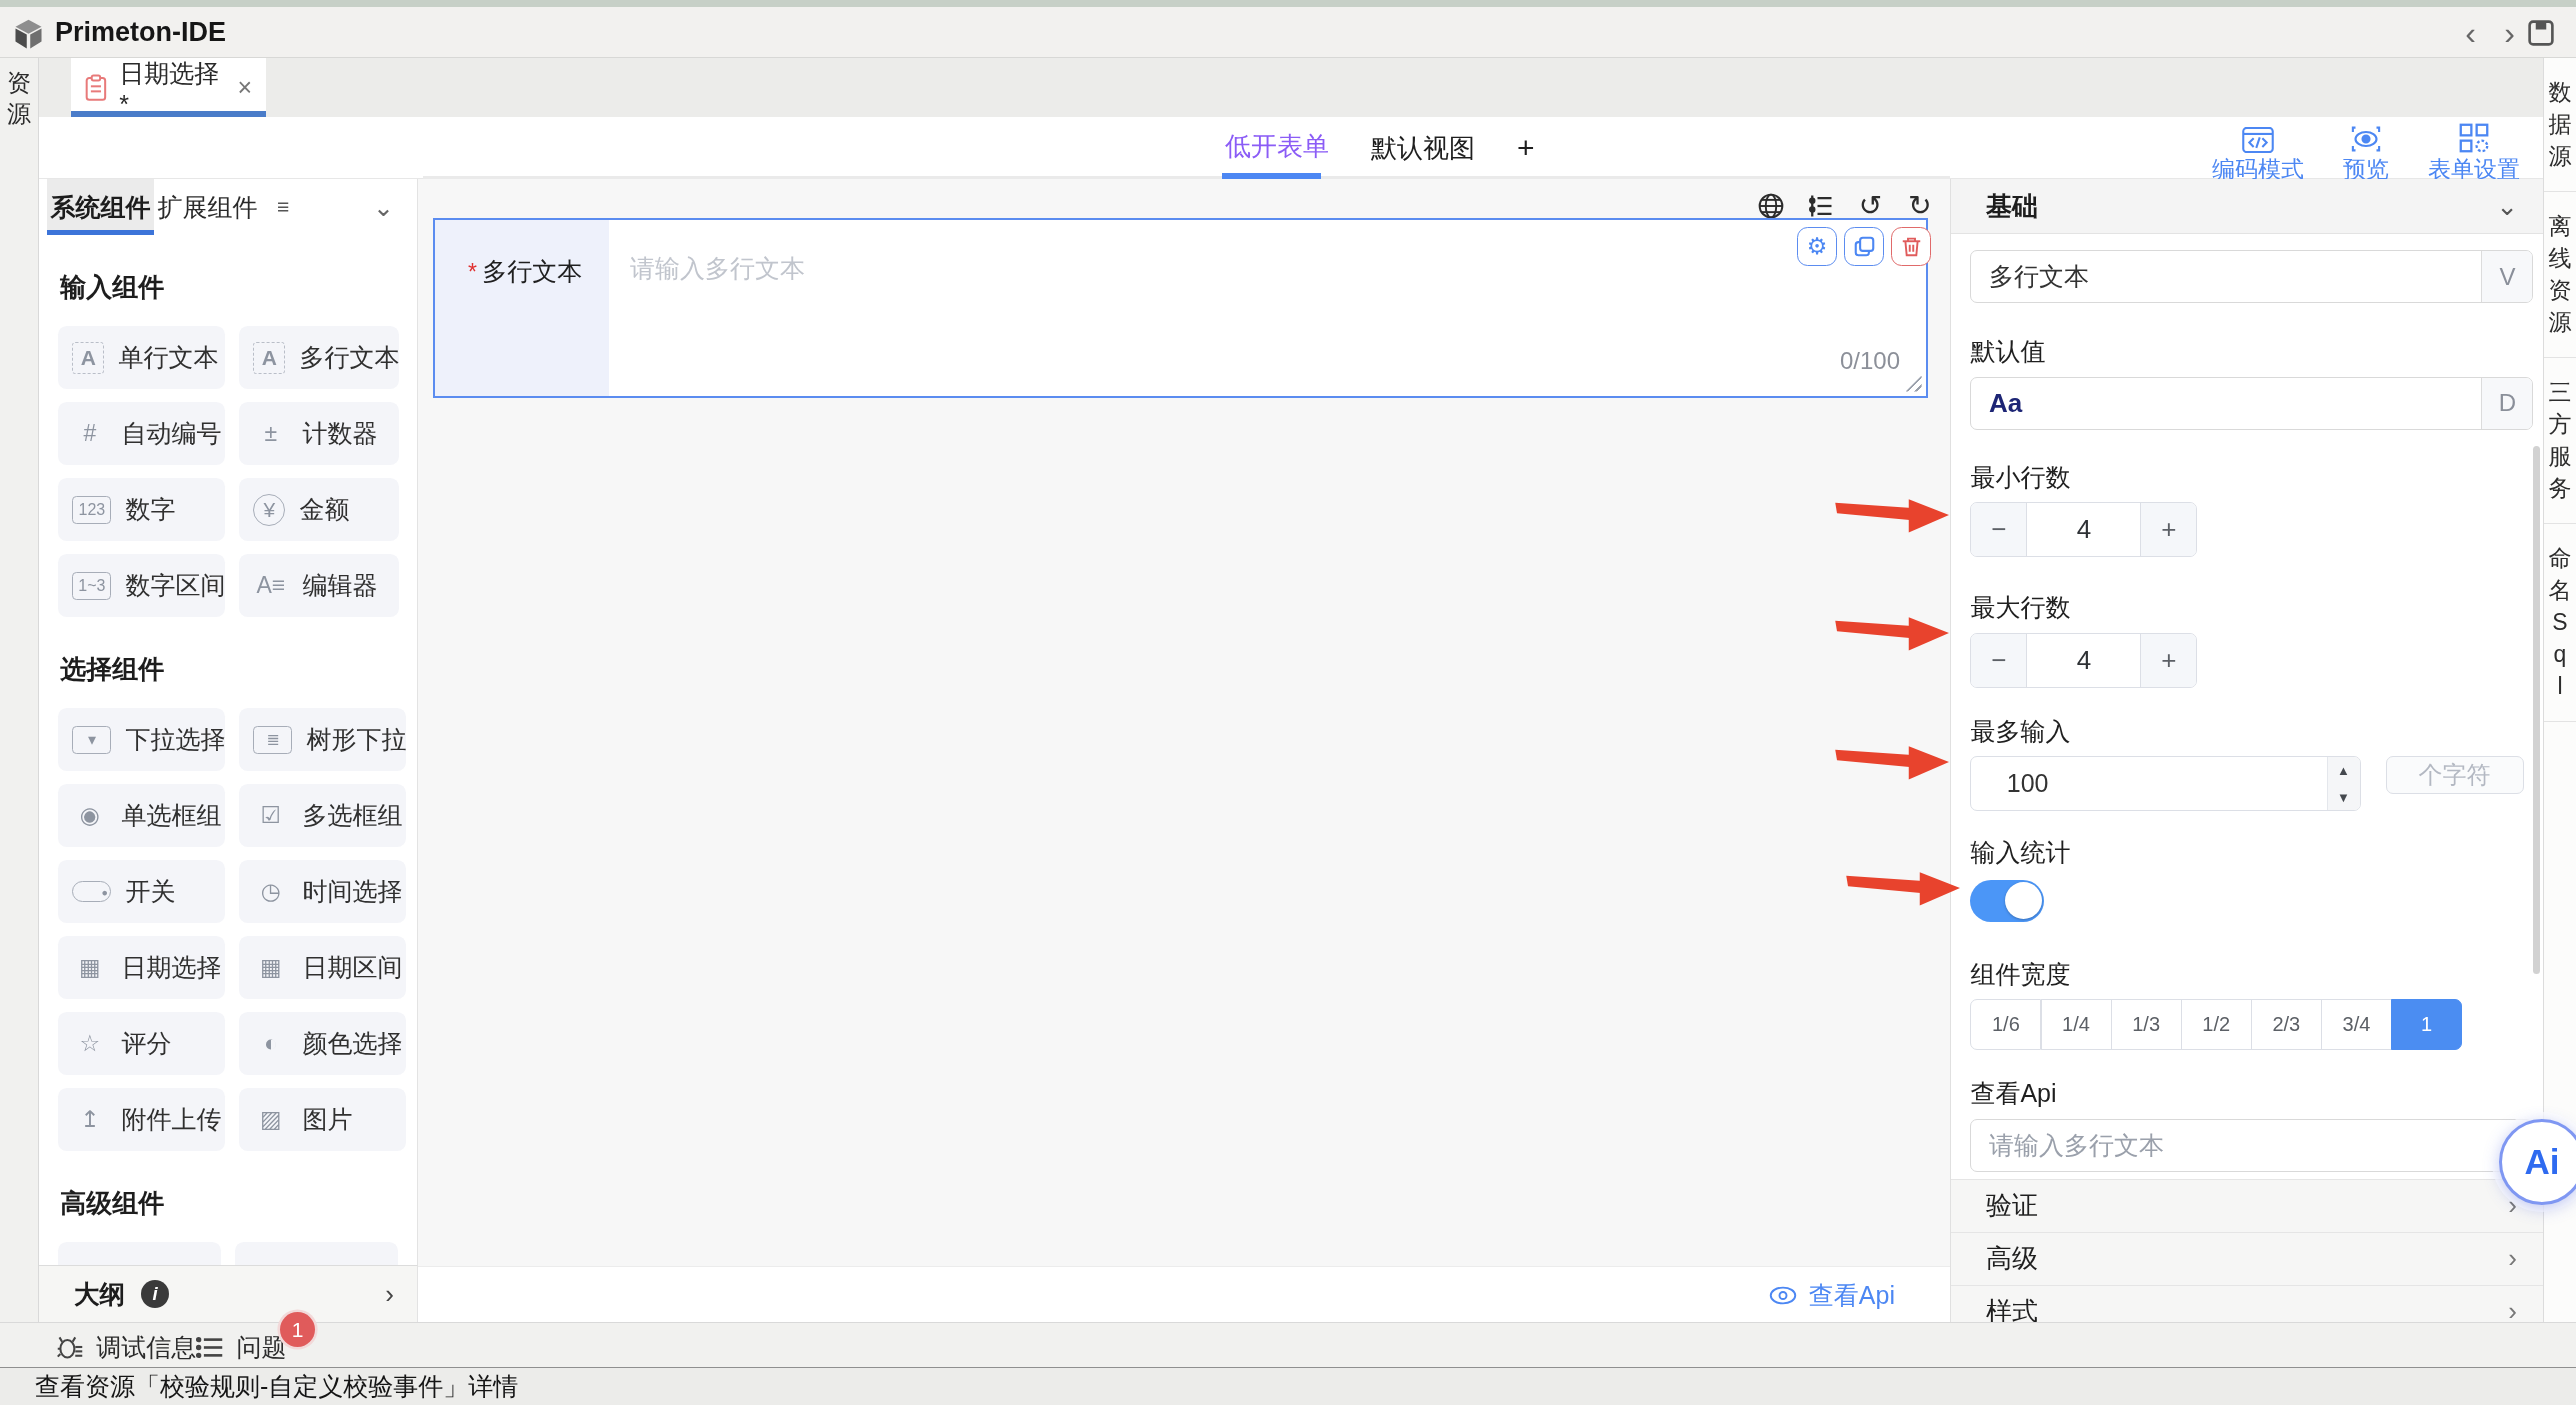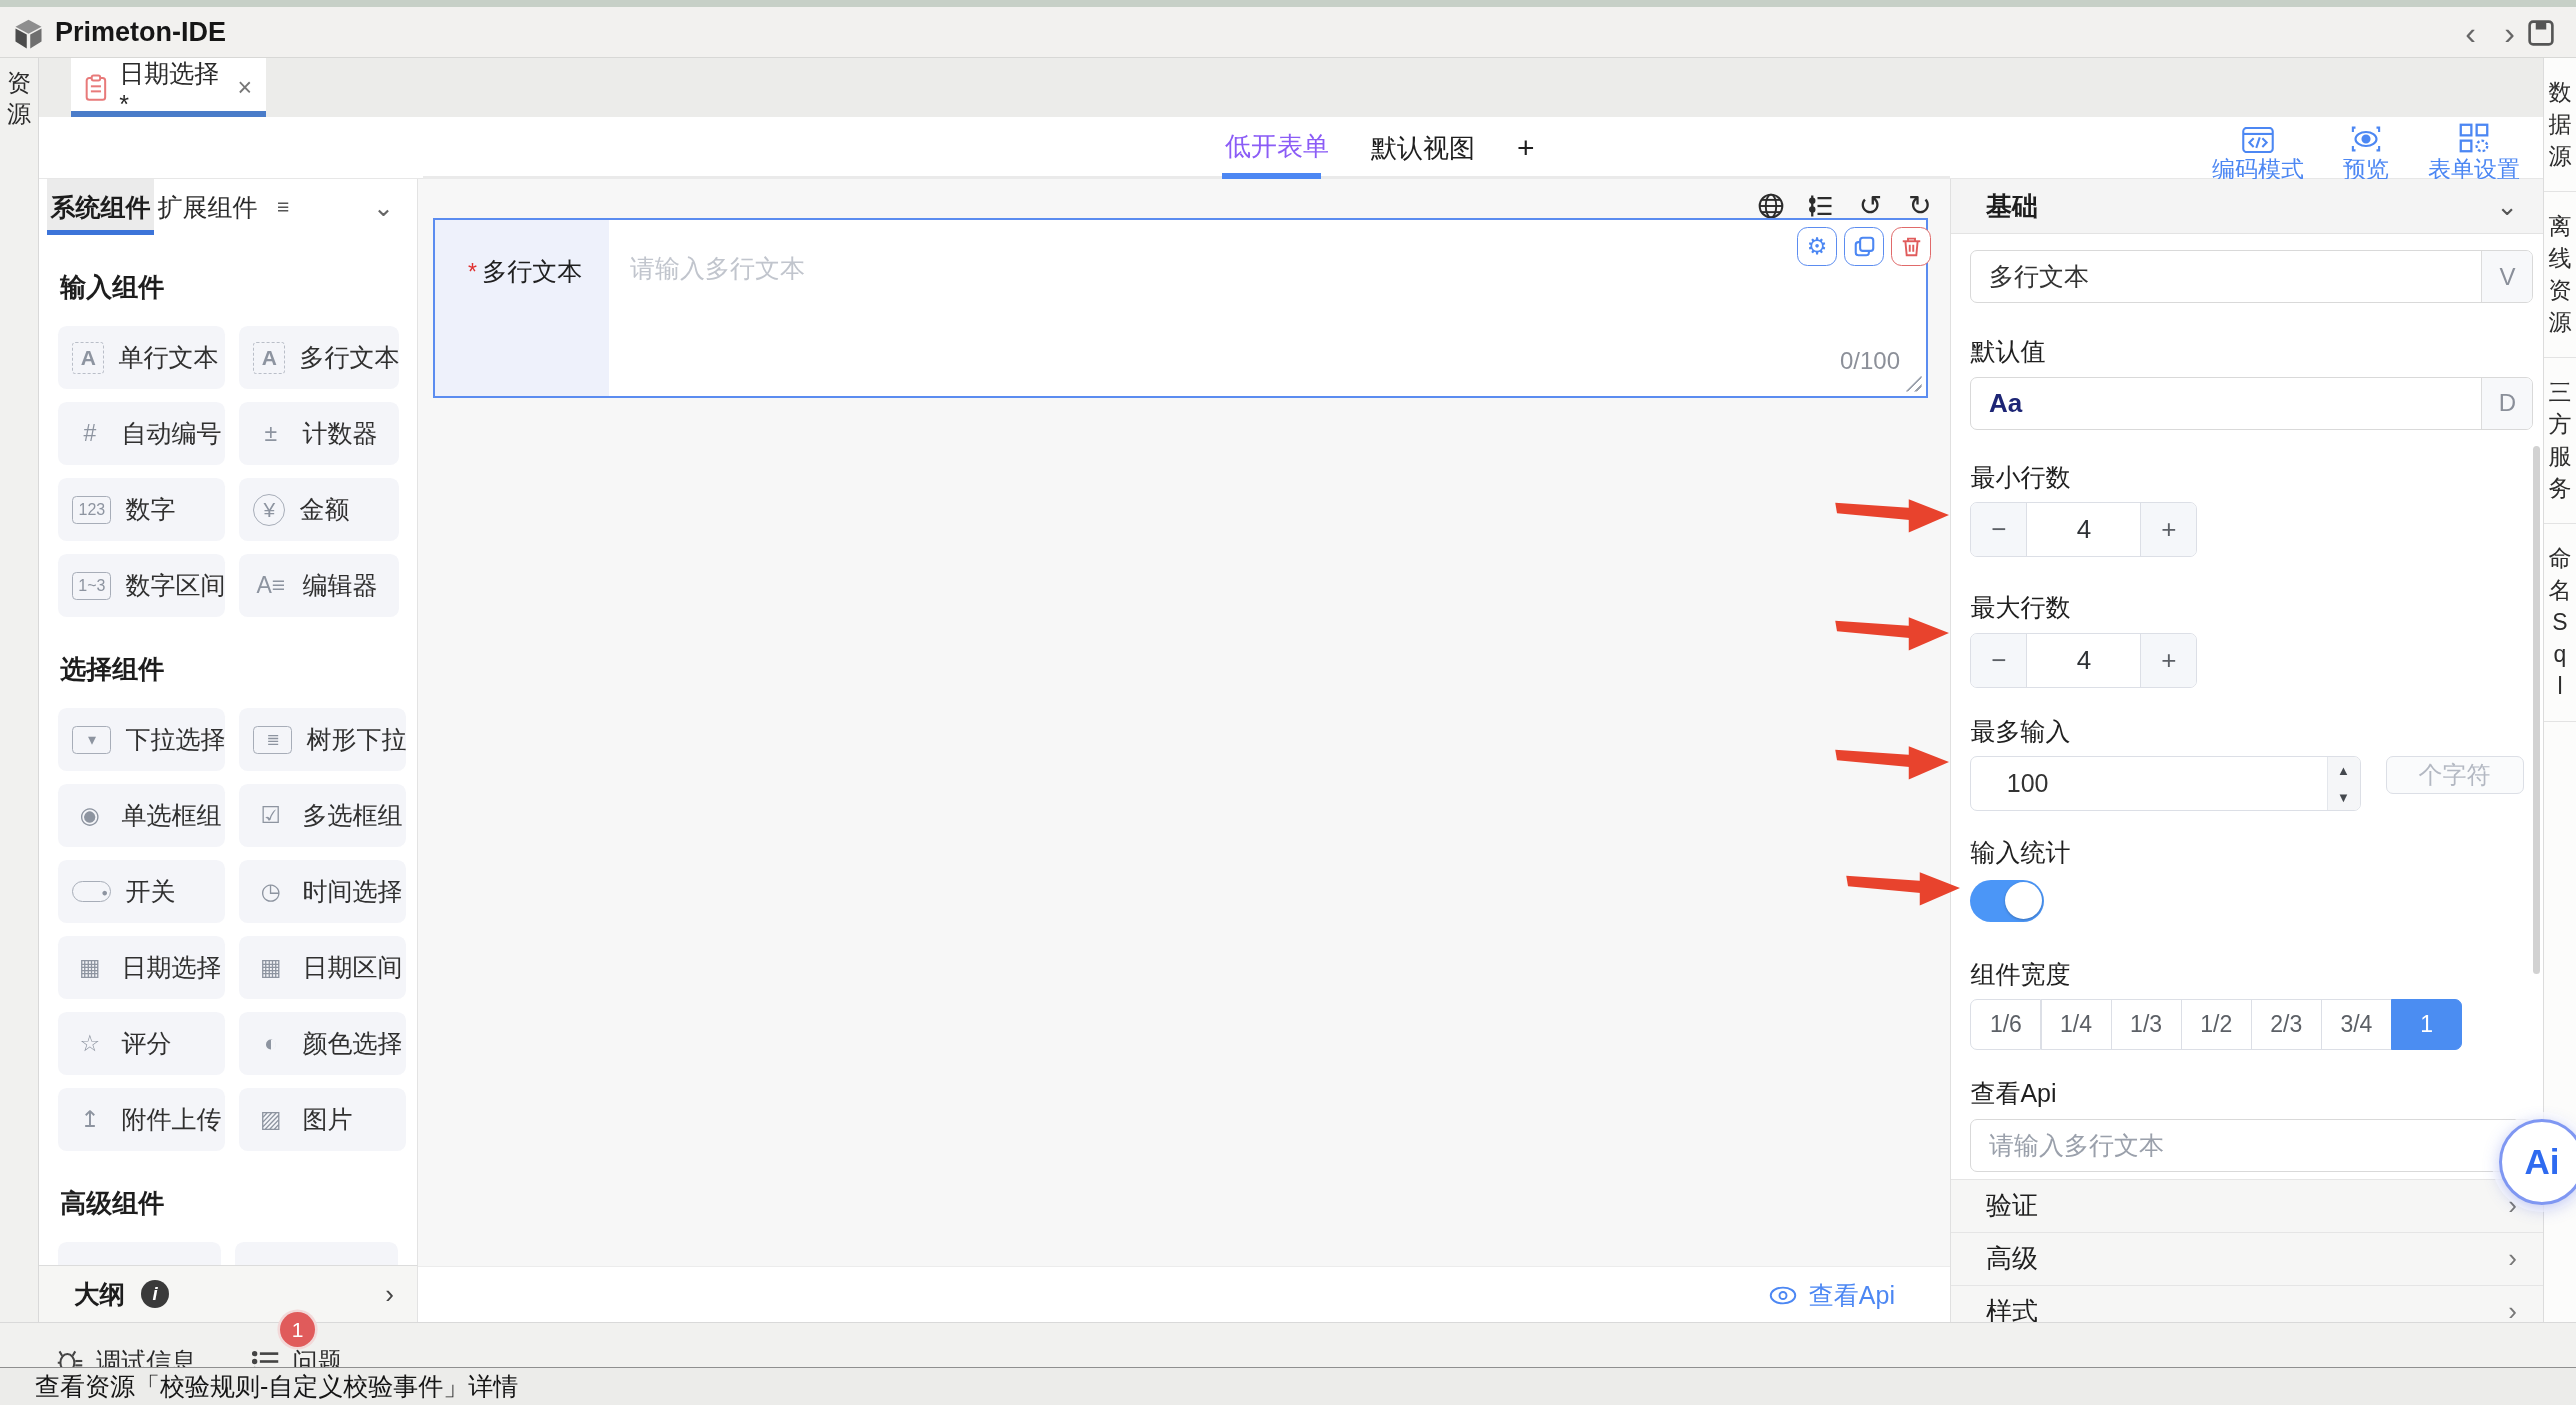--- a/index.html
+++ b/index.html
@@ -127,21 +127,21 @@
   #spinner div { flex:1; display:flex; align-items:center; justify-content:center; font-size:13px; color:#45494f; }
   #unit-box { width:141px; height:38px; margin-left:25px; border:0.9px solid #dcdfe6; border-radius:7px; background:#fafbfc;
     display:flex; align-items:center; justify-content:center; font-size:24px; color:#b3b8c2; }
   #lbl-stats { margin-top:26px; }
   #toggle { margin:12.3px 19.4px 0; width:74px; height:42px; border-radius:21px; background:#4b96f7; position:relative; }
   #toggle .knob { position:absolute; right:2.6px; top:2.6px; width:37px; height:37px; border-radius:50%; background:#fff;
     box-shadow:0 0.9px 2.6px rgba(0,0,0,.25); }
   #lbl-width { margin-top:37px; }
   #seg { margin:10.6px 19.4px 0; display:flex; }
   .seg-opt { width:71px; height:51px; border:0.9px solid #dcdfe6; margin-left:-0.9px; background:#fff;
-    display:flex; align-items:center; justify-content:center; font-size:23px; color:#5c6066; }
+    display:flex; align-items:center; justify-content:center; font-size:20px; color:#5c6066; }
   .seg-opt:first-child { border-radius:7px 0 0 7px; margin-left:0; }
   .seg-opt.selected { background:#4b8df2; border-color:#4b8df2; color:#fff; border-radius:0 7px 7px 0; }
   #lbl-guide { margin-top:28px; }
   #f-guide { margin-top:10.6px; }
   #f-guide .val { color:#9aa0ab; }
   #insp-sections { margin-top:7px; }
   .sec-row { height:53px; background:#f6f6f5; border-top:0.9px solid #e5e5e5; display:flex; align-items:center; }
   .sec-row:last-child { border-bottom:0.9px solid #e5e5e5; }
   .sec-row .lb { font-size:26px; color:#1f1f1f; margin-left:35px; }
   .sec-row .chev { margin-left:auto; margin-right:26px; font-size:26px; color:#777; }
@@ -151,21 +151,21 @@
   .red-arrow { pointer-events:none; }
 
   
   #ai-btn { left:2499px; top:1119px; width:86px; height:86px; border-radius:50%; background:#fff;
     border:3.5px solid #7f97f2; box-shadow:0 3.5px 16px rgba(80,100,220,.35), 0 0 0 7px rgba(255,255,255,.75);
     display:flex; align-items:center; justify-content:center; }
   #ai-btn span { font-size:35px; font-weight:700; color:#2f6bf0; }
 
   
   #bottombar { left:0; top:1322px; width:2576px; height:45px; background:#f1f1ef; border-top:0.9px solid #d9d9d9; }
-  #bottombar .wrap { position:absolute; left:56px; top:16px; height:44px; display:flex; align-items:center; gap:56px; }
+  #bottombar .wrap { position:absolute; left:56px; top:2px; height:44px; display:flex; align-items:center; }
   .bb-item { display:flex; align-items:center; gap:12.3px; font-size:25px; color:#2b2b2b; position:relative; }
   #badge { left:280px; top:-10.6px; width:35px; height:35px; border-radius:50%; background:#e05b5b;
     color:#fff; font-size:21px; display:flex; align-items:center; justify-content:center; box-shadow:0 0 0 2.6px #f2d9d9; }
   #statusbar { left:0; top:1367px; width:2576px; height:39px; background:#ececea; border-top:1.8px solid #8f8f8f; }
   #statusbar .txt { margin-left:35px; line-height:37px; font-size:25px; color:#151515; }
   svg { display:block; }
 </style>
 </head>
 <body>
 

